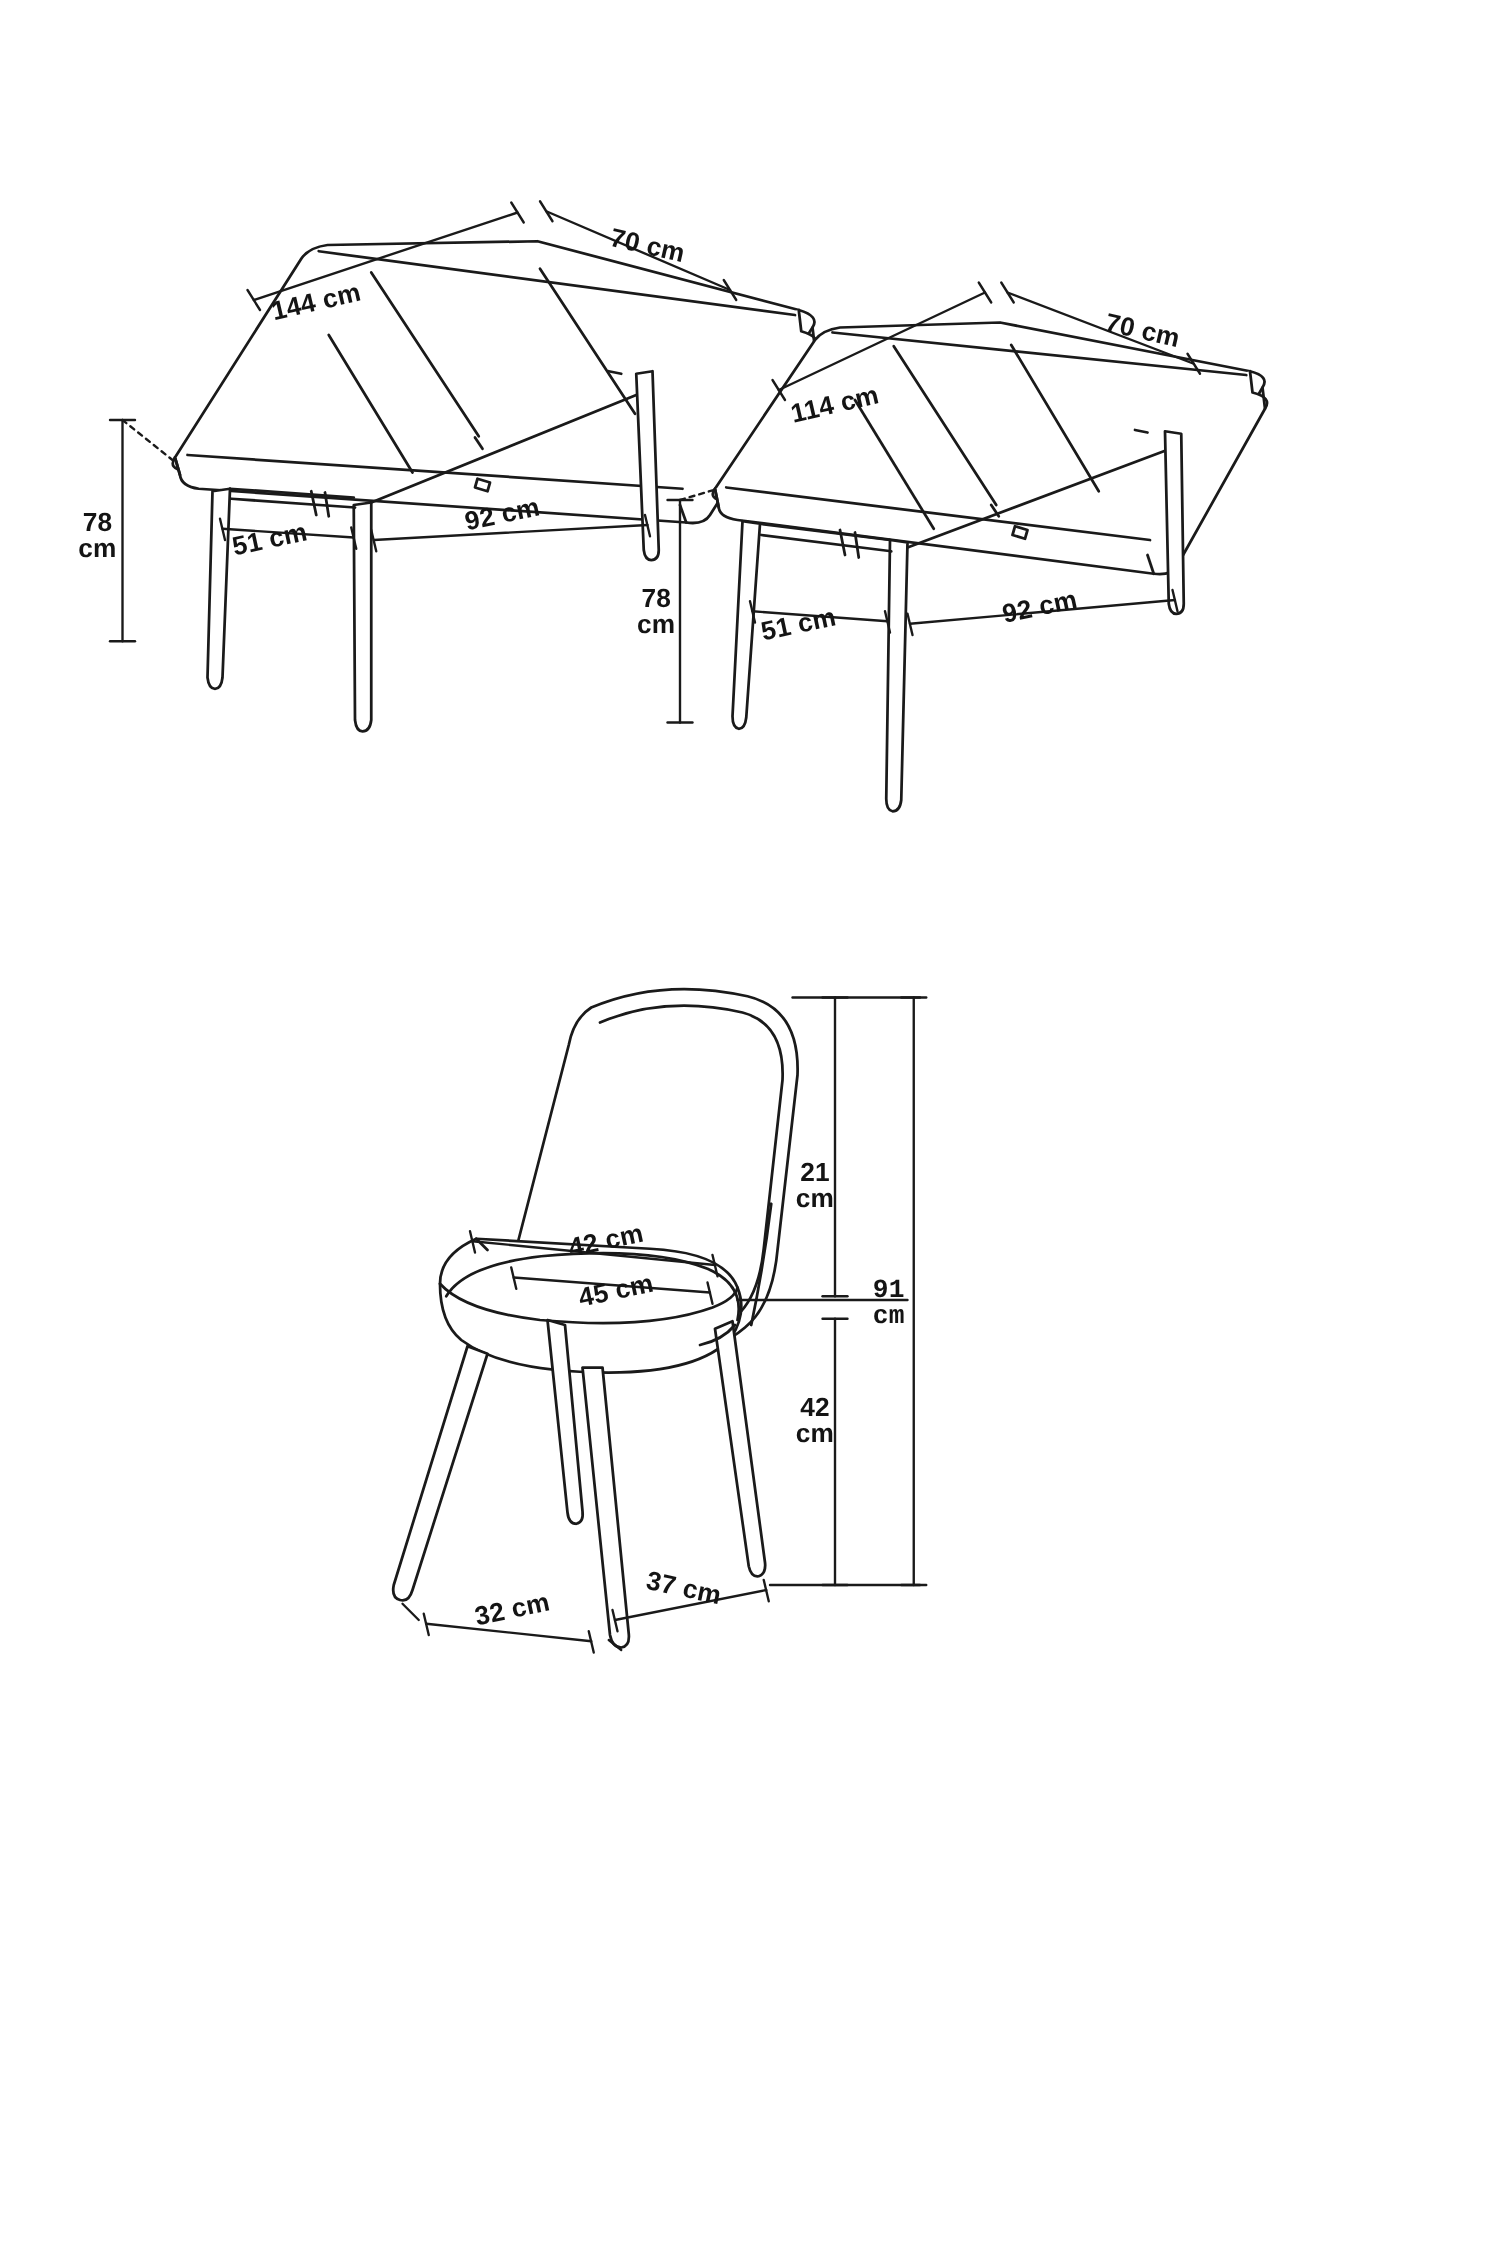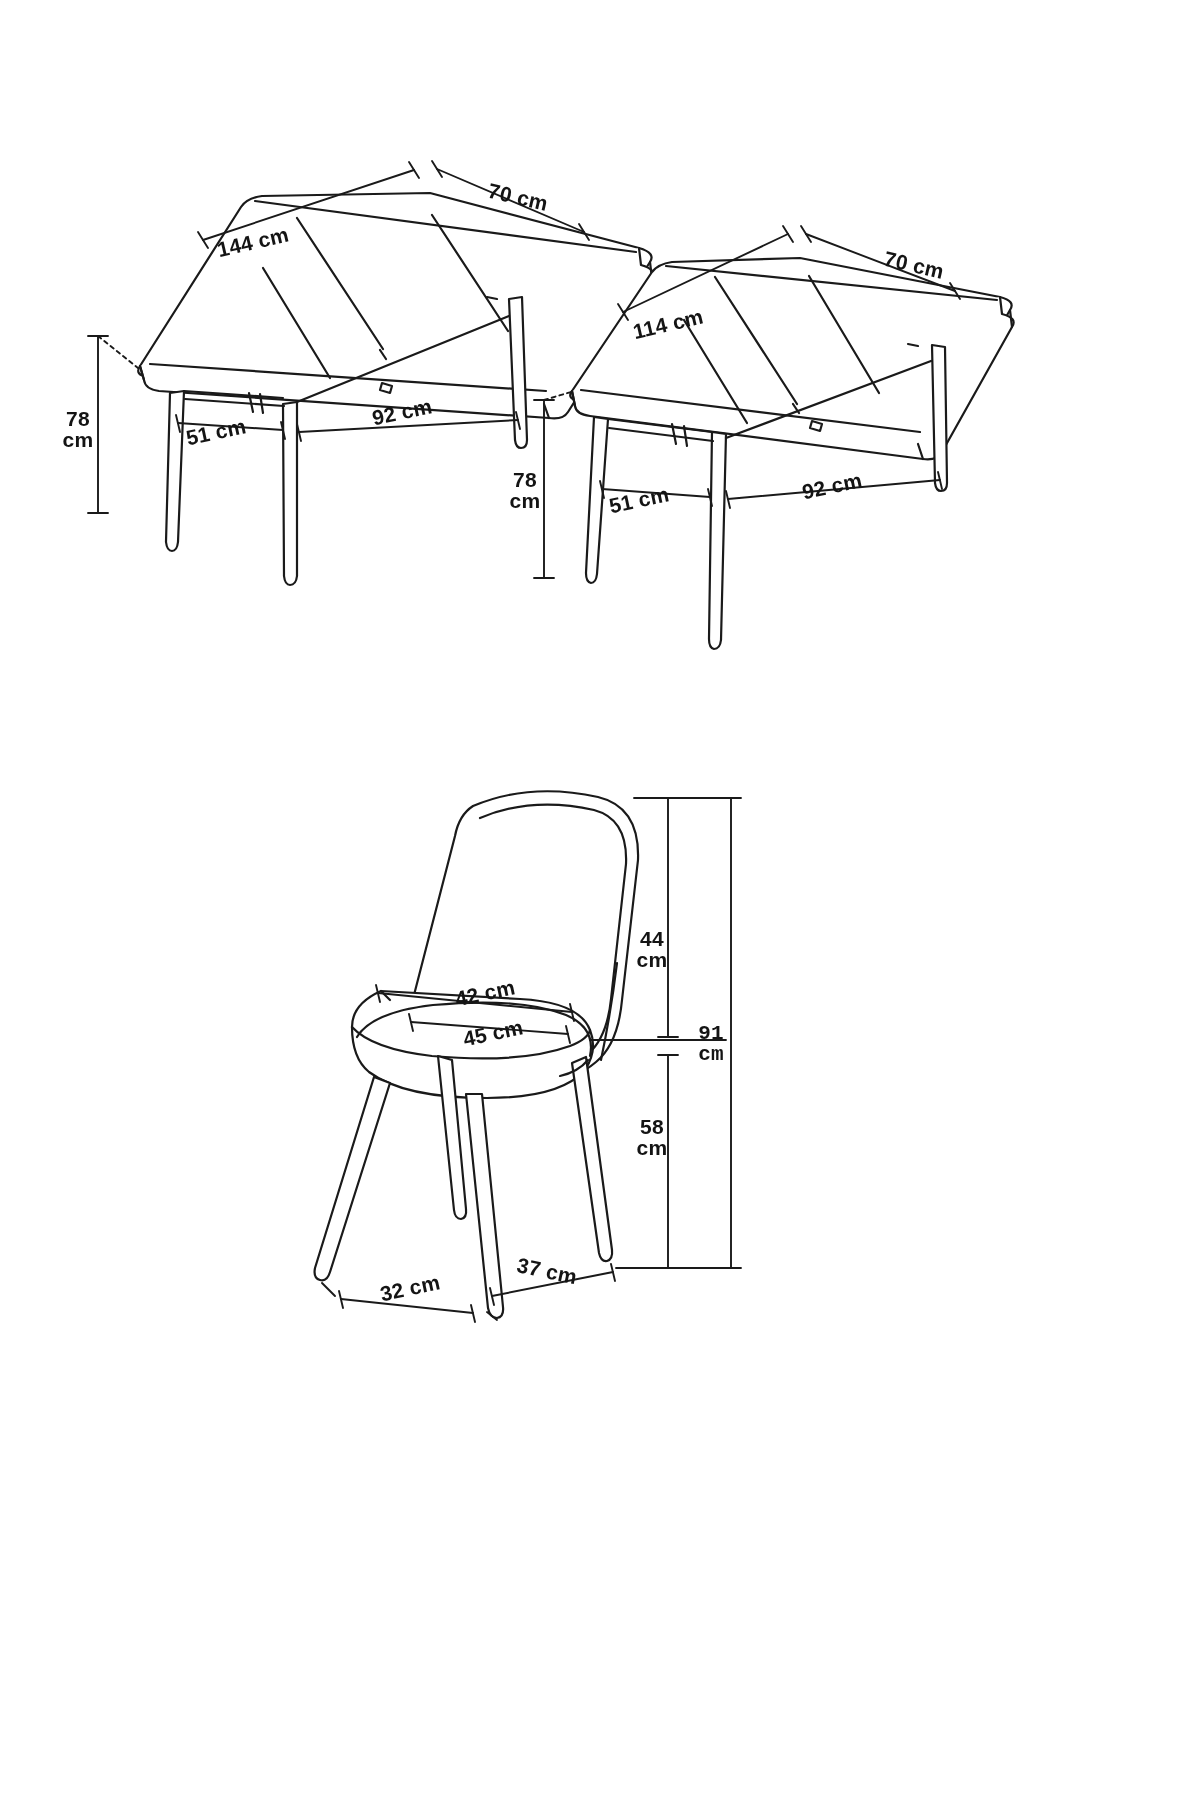--- a/index.html
+++ b/index.html
@@ -335,24 +335,24 @@
   <div class="dimlabel rot-n12" style="left:216px; top:432px;">51 cm</div>
   <div class="dimlabel rot-n12" style="left:402px; top:412px;">92 cm</div>
 
   <div class="dimlabel rot-n13" style="left:668px; top:324px;">114 cm</div>
   <div class="dimlabel rot-p13" style="left:914px; top:265px;">70 cm</div>
   <div class="dimlabel rot-0" style="left:525px; top:490px;">78
 cm</div>
   <div class="dimlabel rot-n12" style="left:639px; top:500px;">51 cm</div>
   <div class="dimlabel rot-n12" style="left:832px; top:486px;">92 cm</div>
 
-  <div class="dimlabel rot-0" style="left:652px; top:949px;">44
+  <div class="dimlabel rot-0" style="left:652px; top:949px;">21
 cm</div>
   <div class="dimlabel rot-0" style="left:711px; top:1044px;font-family:Liberation Mono, monospace;">91
 cm</div>
-  <div class="dimlabel rot-0" style="left:652px; top:1137px;">58
+  <div class="dimlabel rot-0" style="left:652px; top:1137px;">42
 cm</div>
   <div class="dimlabel rot-n12" style="left:485px; top:993px;">42 cm</div>
   <div class="dimlabel rot-n12" style="left:493px; top:1033px;">45 cm</div>
   <div class="dimlabel rot-n12" style="left:410px; top:1288px;">32 cm</div>
   <div class="dimlabel rot-p12" style="left:547px; top:1271px;">37 cm</div>
 
 </div>
 
 </body></html>

